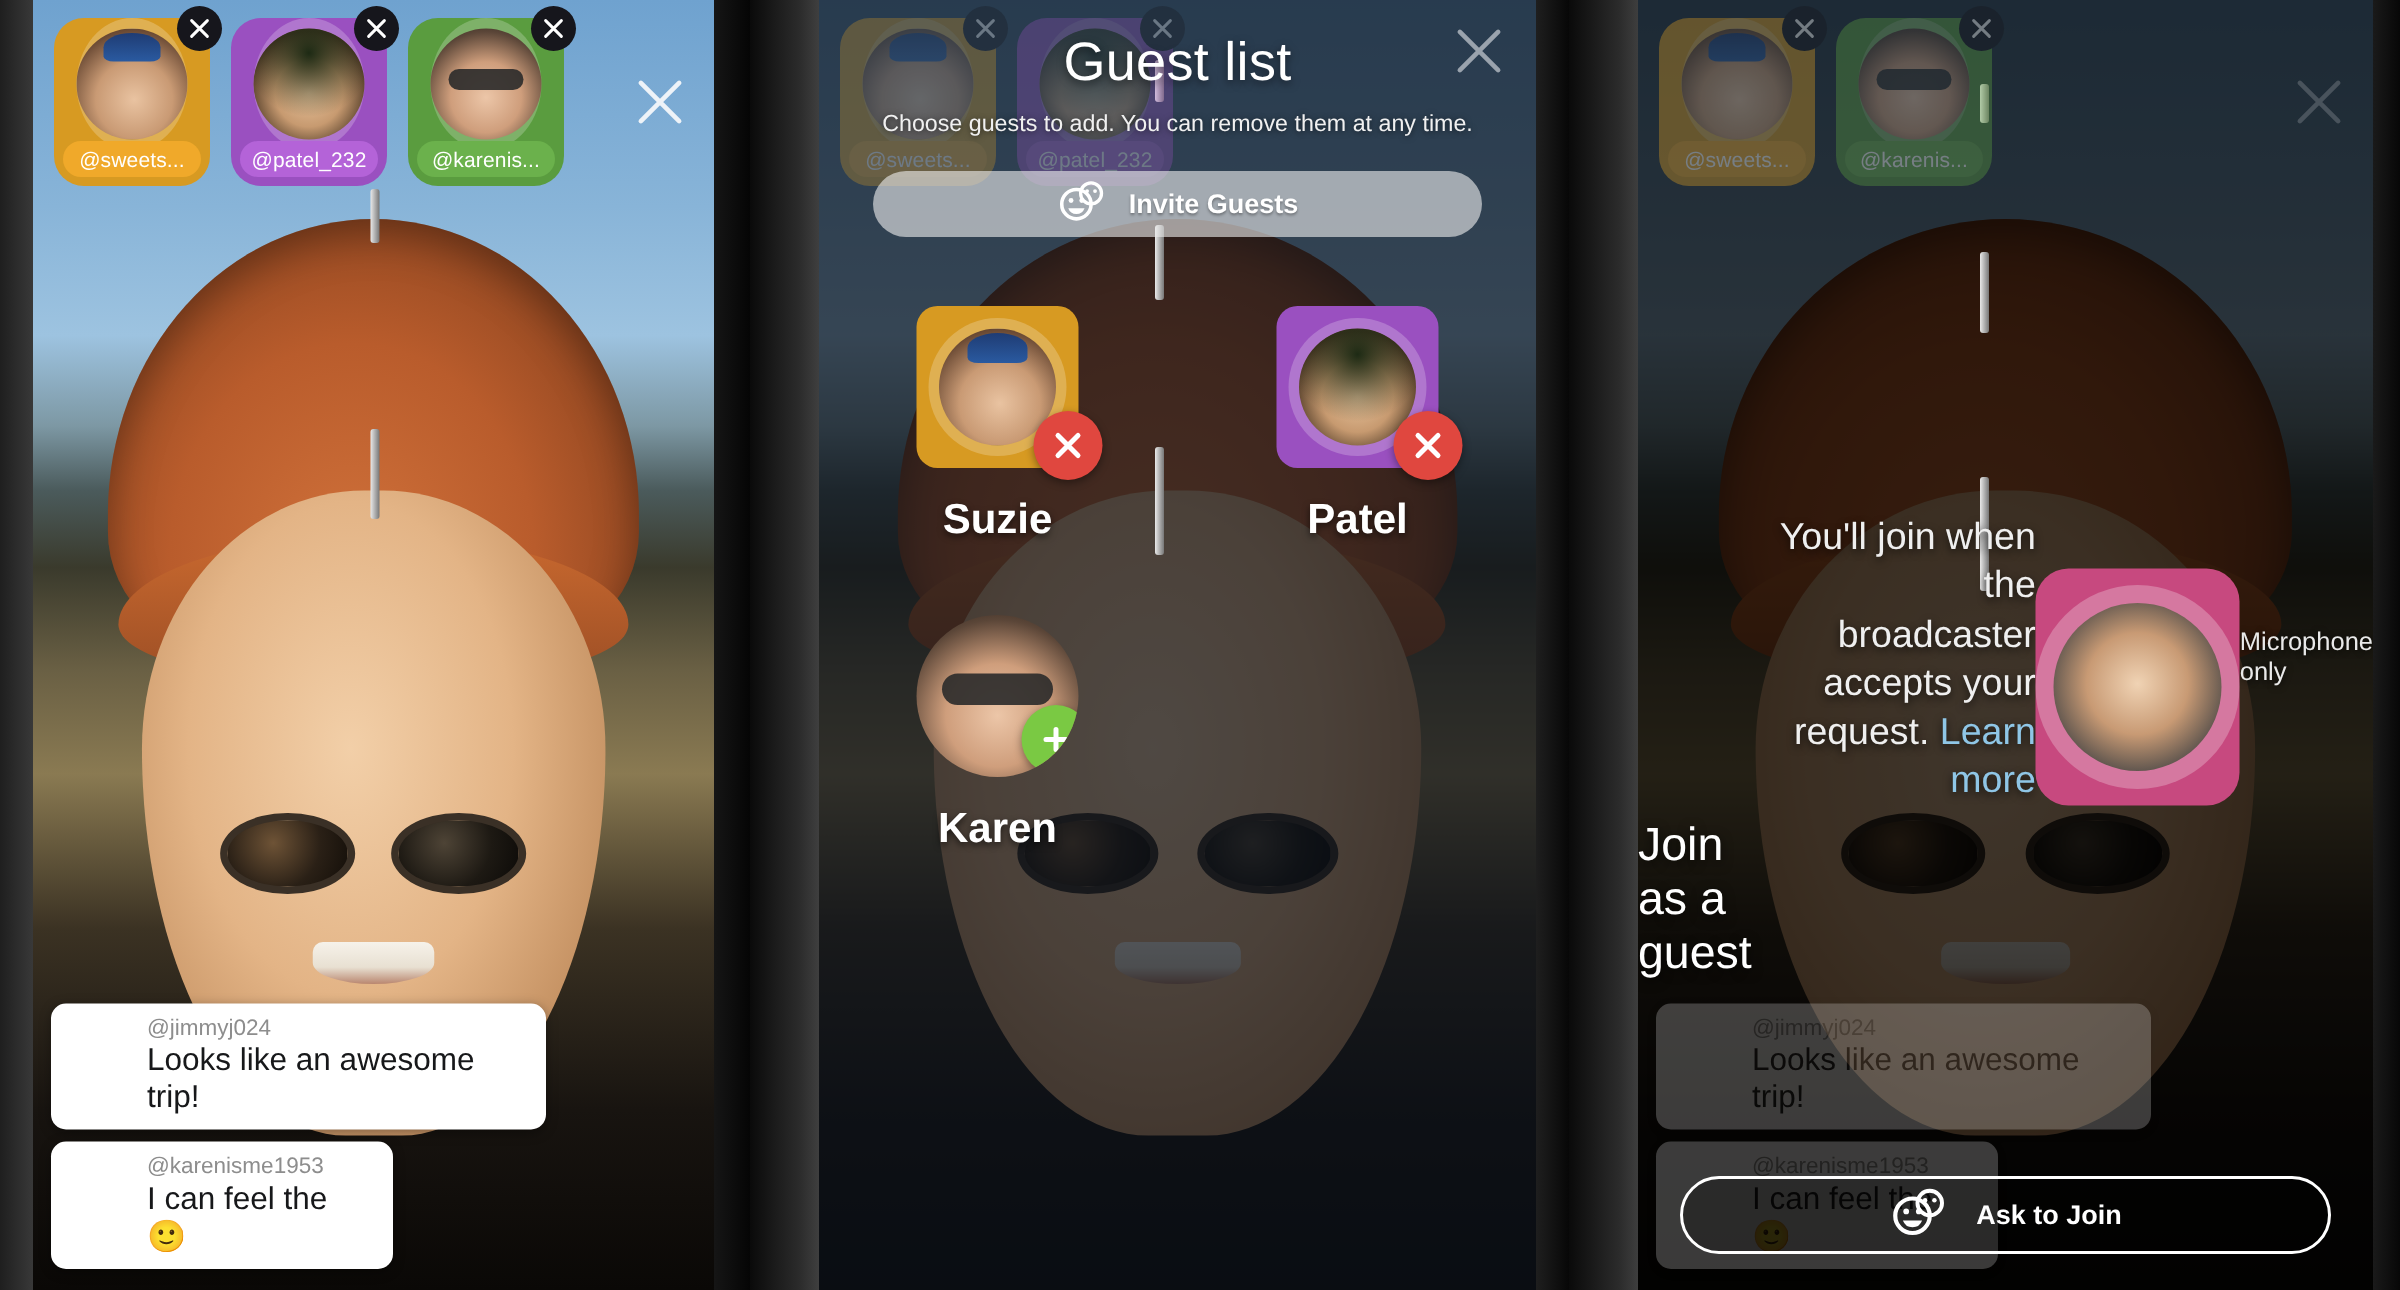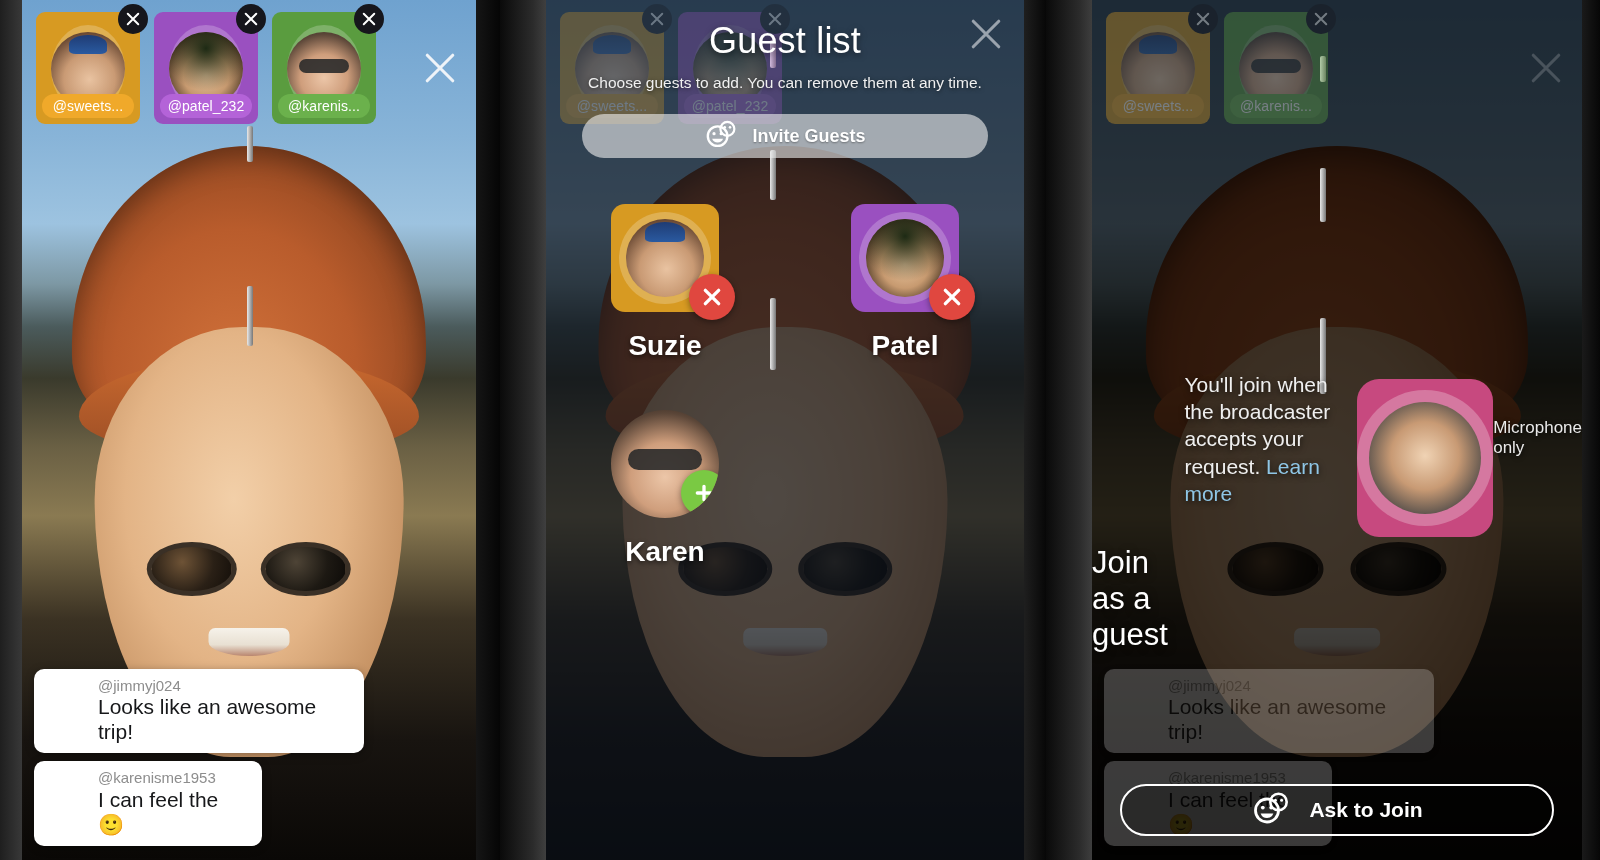--- a/index.html
+++ b/index.html
@@ -92,22 +92,22 @@
     border-radius:8px 8px 60% 60%;
   }
   .v-dim{ position:absolute; inset:0; background:rgba(0,0,0,.0); }
 
   
   #phone2 .v-dim{ background:rgba(10,16,24,.70); }
   #phone3 .v-dim{ background:rgba(0,0,0,.74); }
 
   
   .guest-strip{ position:absolute; top:12px; left:14px; right:14px; display:flex; gap:14px; z-index:6; }
-  .gtile{ position:relative; width:104px; height:112px; border-radius:9px; padding:24px;
-          display:flex; align-items:center; justify-content:center; }
+  .gtile{ position:relative; width:104px; height:112px; border-radius:20px; padding:24px;
+          display:flex; align-items:flex-end; justify-content:center; }
   .gtile .ring{ width:88px; height:88px; border-radius:50%; margin-top:2px; position:relative;
                 background:rgba(255,255,255,.22); display:flex; align-items:center; justify-content:center; }
   .gtile .ava{ width:74px; height:74px; border-radius:50%; overflow:hidden; position:relative; }
   .gtile .handle{
     position:absolute; left:6px; right:6px; bottom:6px; height:24px; border-radius:12px;
     display:flex; align-items:center; justify-content:center;
     font-size:14px; color:#fff; font-weight:400; letter-spacing:.1px;
   }
   .gtile .xbtn{
     position:absolute; top:-8px; right:-8px; width:30px; height:30px; border-radius:50%;
@@ -173,33 +173,33 @@
                display:flex; align-items:center; justify-content:center; box-shadow:0 2px 6px rgba(0,0,0,.4); }
   .act.rm{ background:#e0473f; } .act.add{ background:#7ac943; }
   .act svg{ width:20px; height:20px; }
   .gcell .gname{ margin-top:18px; font-size:28px; font-weight:700; color:#fff;
                  text-shadow:0 2px 5px rgba(0,0,0,.6); }
 
   
   .join{ position:absolute; inset:0; z-index:8; color:#fff; display:flex; 
          align-items:center; }
   .join-title{ margin-top:338px; font-size:31px; font-weight:400; text-shadow:0 2px 8px rgba(0,0,0,.7); }
-  .join-sub{ margin-top:18px; width:390px; text-align:left; font-size:21px; line-height:1.3;
+  .join-sub{ margin-top:18px; width:390px; text-align:right; font-size:25px; line-height:1.3;
              color:#efefef; text-shadow:0 2px 6px rgba(0,0,0,.7); }
   .join-sub a{ color:#8fc6e6; text-decoration:none; }
   .mic-tile{ margin-top:56px; width:160px; height:158px; border-radius:22px; background:#c7497f;
              display:flex; align-items:center; justify-content:center; position:relative; }
   .mic-tile .halo{ width:136px; height:136px; border-radius:50%; background:rgba(255,255,255,.26);
                    display:flex; align-items:center; justify-content:center; }
   .mic-tile .pic{ width:112px; height:112px; border-radius:50%; overflow:hidden; position:relative; }
   .mic-cap{ margin-top:16px; font-size:17px; color:#e9e9e9; text-shadow:0 1px 5px rgba(0,0,0,.8); }
   .ask{ position:absolute; left:28px; right:28px; bottom:24px; height:52px; border-radius:26px;
         border:2px solid #ffffff; background:rgba(0,0,0,.28);
         display:flex; align-items:center; justify-content:center; gap:18px;
-        font-size:21px; font-weight:700; color:#fff; }
+        font-size:18px; font-weight:700; color:#fff; }
   .ask svg{ width:40px; height:34px; }
 </style>
 </head>
 <body>
 
 <div class="stage">
 
   <div class="phone" id="phone1">
     <div class="bezel"></div>
     <div class="screen">

